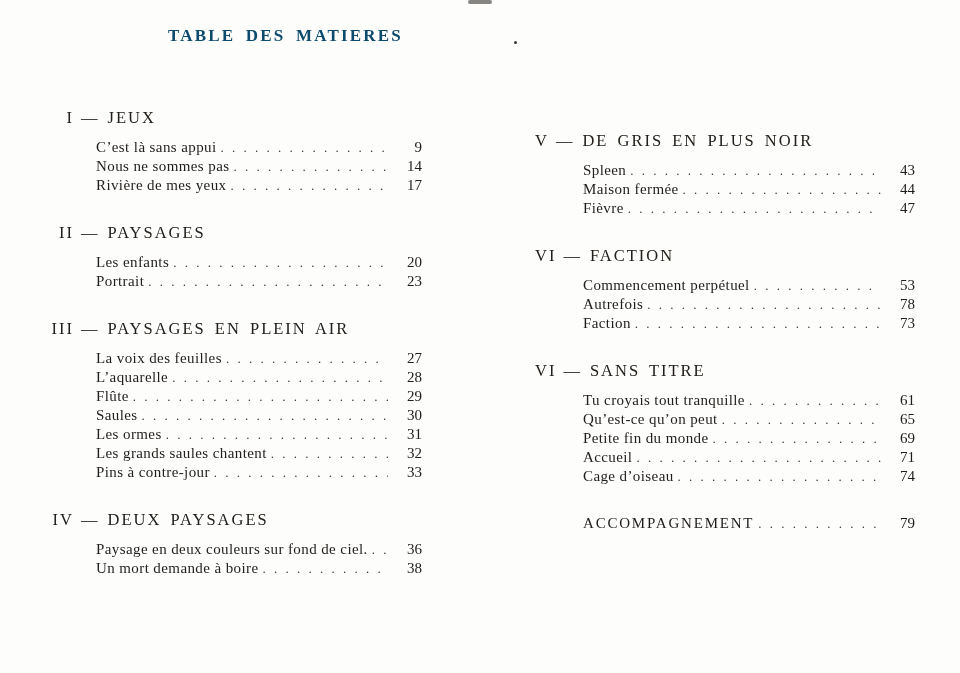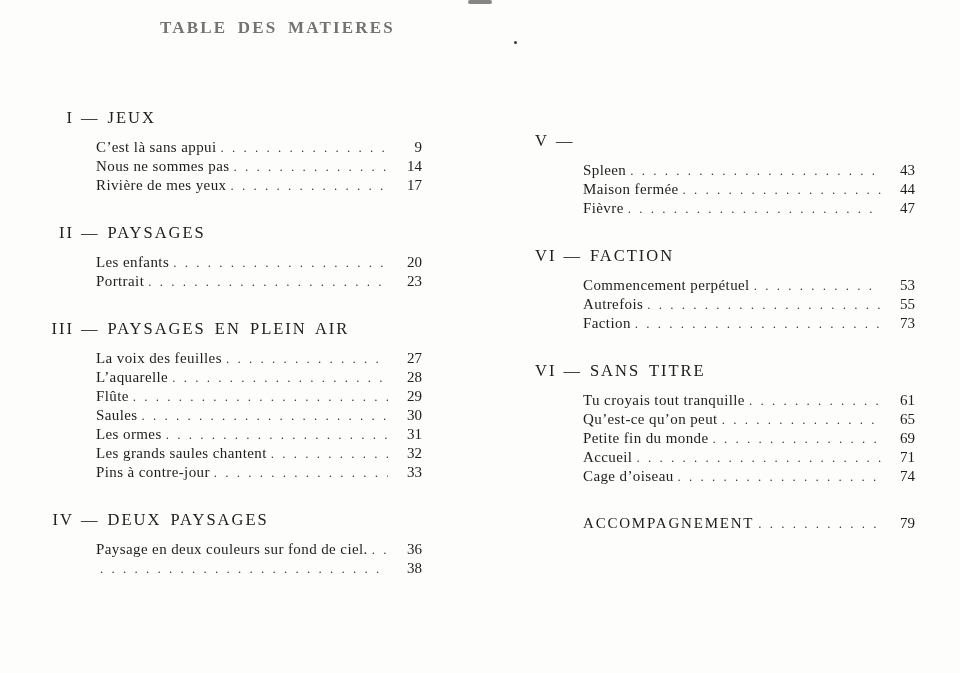--- a/index.html
+++ b/index.html
@@ -15,26 +15,26 @@
     font-family: "Liberation Serif", "DejaVu Serif", serif;
     color: #201d1a;
     background: #fdfdfc;
   }
 
   
   .page-title {
     position: absolute;
     left: 152px;
     top: 10px;
-    margin: 8px;
+    margin: 16px;
     font-size: 17px;
     font-weight: 600;
     letter-spacing: 2.2px;
     word-spacing: 4px;
-    color: #737373;
+    color: #0c4a6e;
     white-space: nowrap;
   }
 
   
   .smudge {
     position: absolute;
     left: 468px;
     top: 0;
     width: 24px;
     height: 4px;
@@ -232,34 +232,36 @@
       <span class="sec-title">DEUX PAYSAGES</span>
     </h2>
     <div class="sec-items">
 
       <div class="toc-row">
         <span class="entry-title">Paysage en deux couleurs sur fond de ciel.</span>
         <span class="dots"></span>
         <span class="pg">36</span>
       </div>
       <div class="toc-row">
+        <span class="entry-title">Un mort demande à boire</span>
         <span class="dots"></span>
         <span class="pg">38</span>
       </div>
     </div>
   </section>
     </div>
 </div>
 
 <div class="col col-right" id="col-right">
   <div id="col-right-sections">
   <section class="toc-section">
     <h2 class="sec-heading">
       <span class="numeral">V</span>
       <span class="dash">—</span>
+      <span class="sec-title">DE GRIS EN PLUS NOIR</span>
     </h2>
     <div class="sec-items">
 
       <div class="toc-row">
         <span class="entry-title">Spleen</span>
         <span class="dots"></span>
         <span class="pg">43</span>
       </div>
       <div class="toc-row">
         <span class="entry-title">Maison fermée</span>
@@ -282,21 +284,21 @@
     <div class="sec-items">
 
       <div class="toc-row">
         <span class="entry-title">Commencement perpétuel</span>
         <span class="dots"></span>
         <span class="pg">53</span>
       </div>
       <div class="toc-row">
         <span class="entry-title">Autrefois</span>
         <span class="dots"></span>
-        <span class="pg">55</span>
+        <span class="pg">78</span>
       </div>
       <div class="toc-row">
         <span class="entry-title">Faction</span>
         <span class="dots"></span>
         <span class="pg">73</span>
       </div>
     </div>
   </section>
   <section class="toc-section">
     <h2 class="sec-heading">

